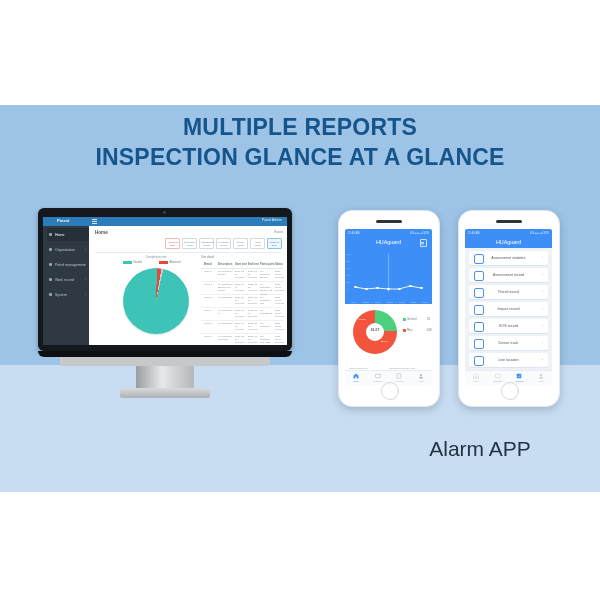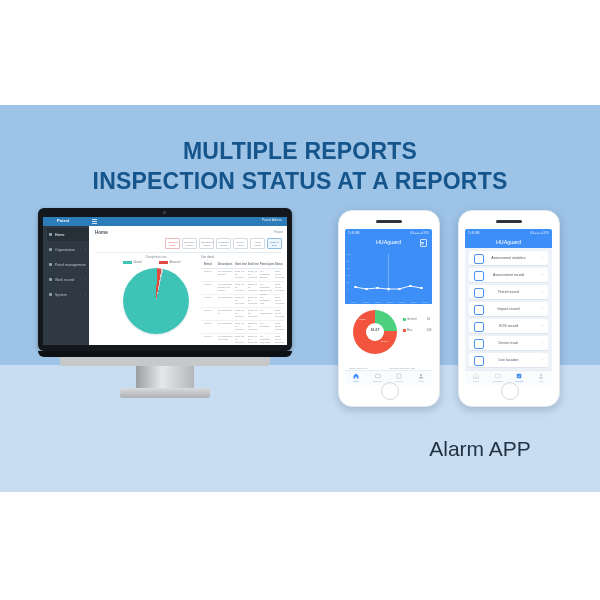--- a/index.html
+++ b/index.html
@@ -11,21 +11,21 @@
   }
   #stage{position:absolute;left:0;top:0;width:600px;height:600px;}
 
   
   .band-top{position:absolute;left:0;top:0;width:600px;height:105px;background:#ffffff;}
   .band-mid{position:absolute;left:0;top:105px;width:600px;height:260px;background:#9dc3e6;}
   .band-low{position:absolute;left:0;top:365px;width:600px;height:127px;background:#c9ddf2;}
   .band-bot{position:absolute;left:0;top:492px;width:600px;height:108px;background:#ffffff;}
 
   
-  .headline{position:absolute;left:0;top:136px;width:600px;text-align:center;
+  .headline{position:absolute;left:0;top:112px;width:600px;text-align:center;
     color:#15558b;font-weight:bold;font-size:23px;line-height:30px;letter-spacing:.2px;}
   .headline .l2{font-size:23px;}
 
   
   .caption{position:absolute;color:#223344;font-size:21px;}
   .cap-left{left:60px;top:437px;width:220px;text-align:center;}
   .cap-right{left:370px;top:437px;width:220px;text-align:center;}
 
   
   .monitor{position:absolute;left:38px;top:208px;width:254px;height:152px;}
@@ -137,21 +137,21 @@
 
 <div id="stage">
 
   <div class="band-top"></div>
   <div class="band-mid"></div>
   <div class="band-low"></div>
   <div class="band-bot"></div>
 
   <div class="headline">
     <div>MULTIPLE REPORTS</div>
-    <div class="l2">INSPECTION STATUS AT A REPORTS</div>
+    <div class="l2">INSPECTION GLANCE AT A GLANCE</div>
   </div>
 
   <div class="monitor">
     <div class="mon-bezel">
       <div class="mon-cam"></div>
       <div class="mon-screen">
         <div class="dash">
 
           <div class="dash-topbar">
             <span class="dash-logo">Patrol</span>

